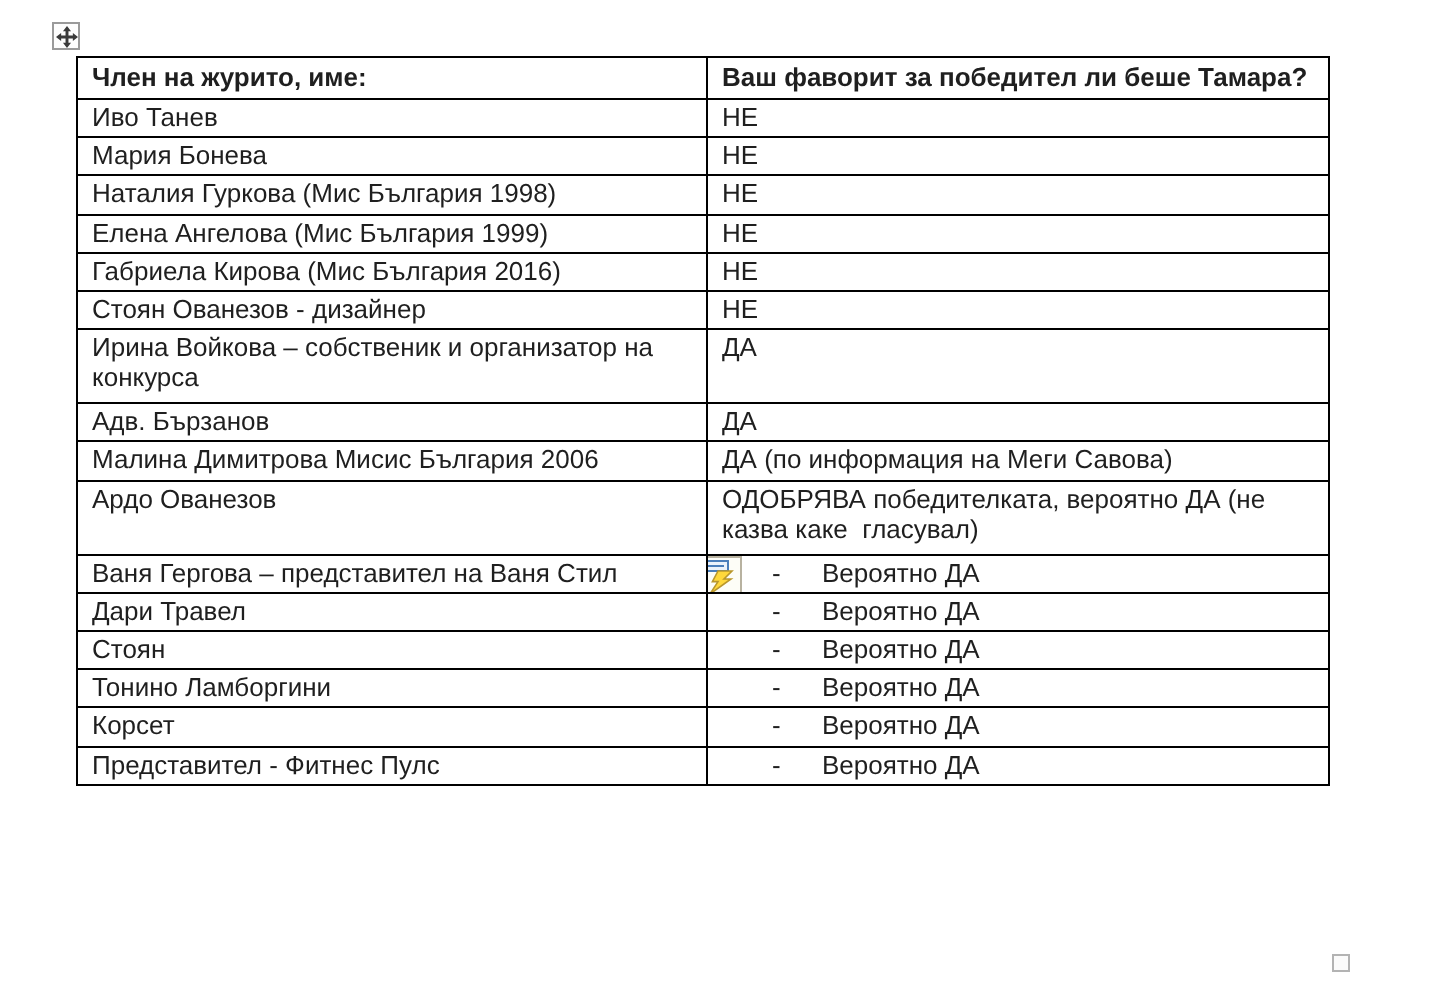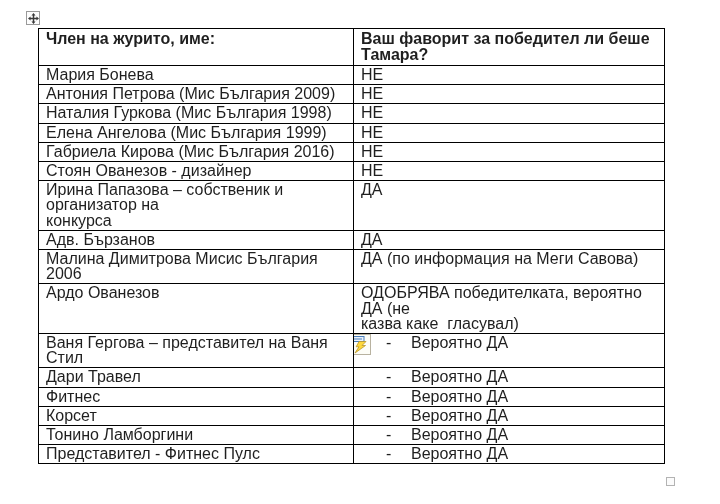--- a/index.html
+++ b/index.html
@@ -26,21 +26,21 @@
   table.jury {
     border-collapse:collapse;
     table-layout:fixed;
     width:626px;
   }
   table.jury col.c1 { width:315px; }
   table.jury col.c2 { width:311px; }
   table.jury th, table.jury td {
     border:1px solid #000000;
     vertical-align:top;
-    font-size:16px;
+    font-size:13px;
     line-height:15.2px;
     padding:1px 7px 2px 7px;
     white-space:pre-wrap;
     overflow:hidden;
     box-sizing:border-box;
   }
   table.jury th {
     font-weight:bold;
     text-align:left;
     line-height:16px;
@@ -105,45 +105,45 @@
           <col class="c2">
         </colgroup>
       <thead>
         <tr class="hrow">
           <th>Член на журито, име:</th>
           <th>Ваш фаворит за победител ли беше Тамара?</th>
         </tr>
       </thead>
       <tbody>
           <tr class="single">
-            <td>Мария Бонева</td>
+            <td>Иво Танев</td>
             <td>НЕ</td>
           </tr>
           <tr class="single">
-            <td>Антония Петрова (Мис България 2009)</td>
+            <td>Мария Бонева</td>
             <td>НЕ</td>
           </tr>
           <tr class="single">
             <td>Наталия Гуркова (Мис България 1998)</td>
             <td>НЕ</td>
           </tr>
           <tr class="single">
             <td>Елена Ангелова (Мис България 1999)</td>
             <td>НЕ</td>
           </tr>
           <tr class="single">
             <td>Габриела Кирова (Мис България 2016)</td>
             <td>НЕ</td>
           </tr>
           <tr class="single">
             <td>Стоян Ованезов - дизайнер</td>
             <td>НЕ</td>
           </tr>
           <tr class="double">
-            <td>Ирина Папазова – собственик и организатор на
+            <td>Ирина Войкова – собственик и организатор на
 конкурса</td>
             <td>ДА</td>
           </tr>
           <tr class="single">
             <td>Адв. Бързанов</td>
             <td>ДА</td>
           </tr>
           <tr class="single">
             <td>Малина Димитрова Мисис България 2006</td>
             <td>ДА (по информация на Меги Савова)</td>
@@ -159,29 +159,29 @@
                   <rect x="1" y="1.5" width="12" height="5" fill="#eaf2fb" stroke="#4a7ebb" stroke-width="1"></rect>
                   <line x1="3" y1="4" x2="11" y2="4" stroke="#4a7ebb" stroke-width="1"></line>
                   <path d="M8,6.5 L15,6.5 L11,10.5 L14.5,10.5 L4,18 L8,11.8 L5.2,11.8 Z" fill="#ffd83b" stroke="#b9972c" stroke-width="0.8"></path>
                 </svg></div></td>
           </tr>
           <tr class="single">
             <td>Дари Травел</td>
             <td><span class="bullet">-</span><span>Вероятно ДА</span></td>
           </tr>
           <tr class="single">
-            <td>Фитнес</td>
+            <td>Стоян</td>
+            <td><span class="bullet">-</span><span>Вероятно ДА</span></td>
+          </tr>
+          <tr class="single">
+            <td>Тонино Ламборгини</td>
             <td><span class="bullet">-</span><span>Вероятно ДА</span></td>
           </tr>
           <tr class="single">
             <td>Корсет</td>
-            <td><span class="bullet">-</span><span>Вероятно ДА</span></td>
-          </tr>
-          <tr class="single">
-            <td>Тонино Ламборгини</td>
             <td><span class="bullet">-</span><span>Вероятно ДА</span></td>
           </tr>
           <tr class="single">
             <td>Представител - Фитнес Пулс</td>
             <td><span class="bullet">-</span><span>Вероятно ДА</span></td>
           </tr>
         </tbody>
     </table>
   </div>
 

